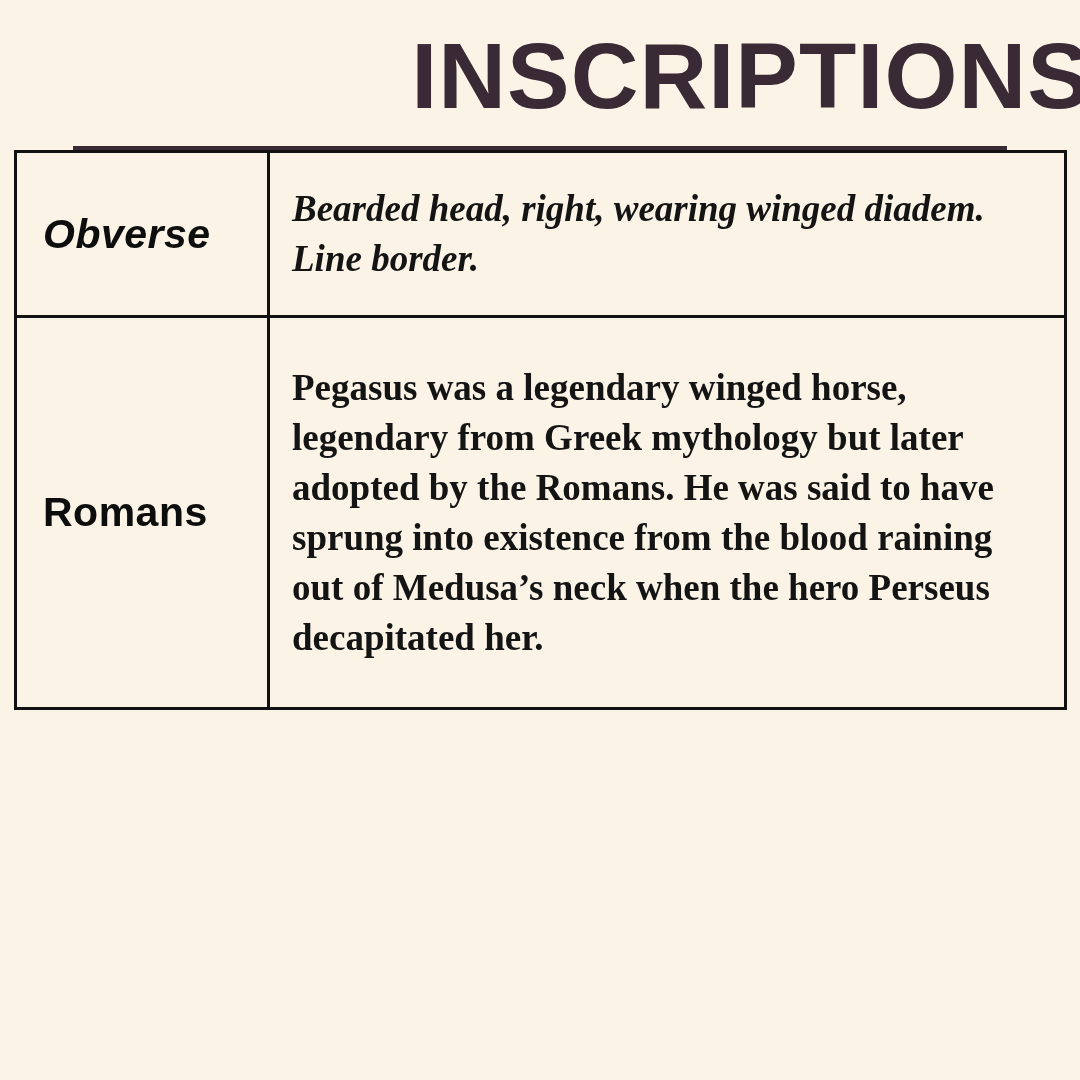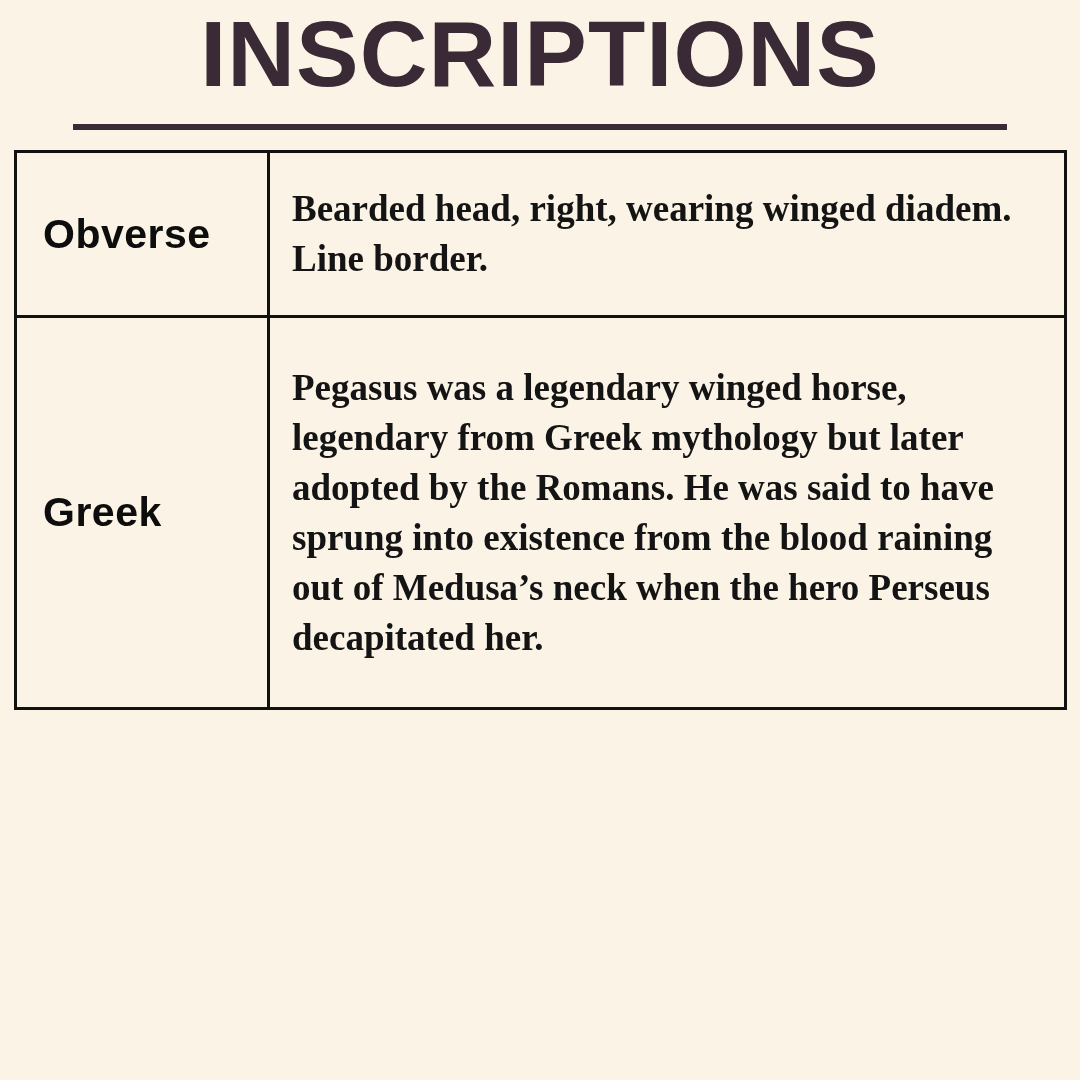--- a/index.html
+++ b/index.html
@@ -7,22 +7,22 @@
     padding: 0;
   }
   body {
     width: 1080px;
     height: 1080px;
     background: #faf3e6;
     font-family: "Liberation Sans", sans-serif;
     overflow: hidden;
   }
   .header {
-    padding-top: 8px;
-    text-align: center;
+    padding-top: 30px;
+    text-align: right;
   }
   .title {
     margin: 0;
     font-family: "Liberation Sans", sans-serif;
     font-weight: 900;
     font-size: 92px;
     line-height: 1.0;
     letter-spacing: 1px;
     color: #3a2a35;
     transform: scaleX(1.02);
@@ -58,37 +58,37 @@
   }
   .value-cell {
     padding-left: 22px;
     padding-right: 29px;
     font-family: "Liberation Serif", serif;
     font-weight: 700;
     font-size: 37px;
     line-height: 50px;
     color: #141414;
   }
-  .row-obverse { height: 165px; }
+  .row-obverse { height: 165px; font-style: italic; }
   .row-reverse { height: 178px; }
   .row-id      { height: 119px; }
   .row-notes   { height: 392px; }
 </style>
 </head>
 <body>
 
 <div class="header">
   <h1 class="title">INSCRIPTIONS</h1>
   <div class="title-rule"></div>
 </div>
 
 <table class="info-table">
   <tbody>
     <tr class="row-obverse">
       <td class="label-cell">Obverse</td>
       <td class="value-cell">Bearded head, right, wearing winged diadem. Line border.</td>
     </tr>
     <tr class="row-notes">
-      <td class="label-cell">Greek</td>
+      <td class="label-cell">Romans</td>
       <td class="value-cell">Pegasus was a legendary winged horse, legendary from Greek mythology but later adopted by the Romans. He was said to have sprung into existence from the blood raining out of Medusa’s neck when the hero Perseus decapitated her.</td>
     </tr>
   </tbody>
 </table>
 
 </body></html>

